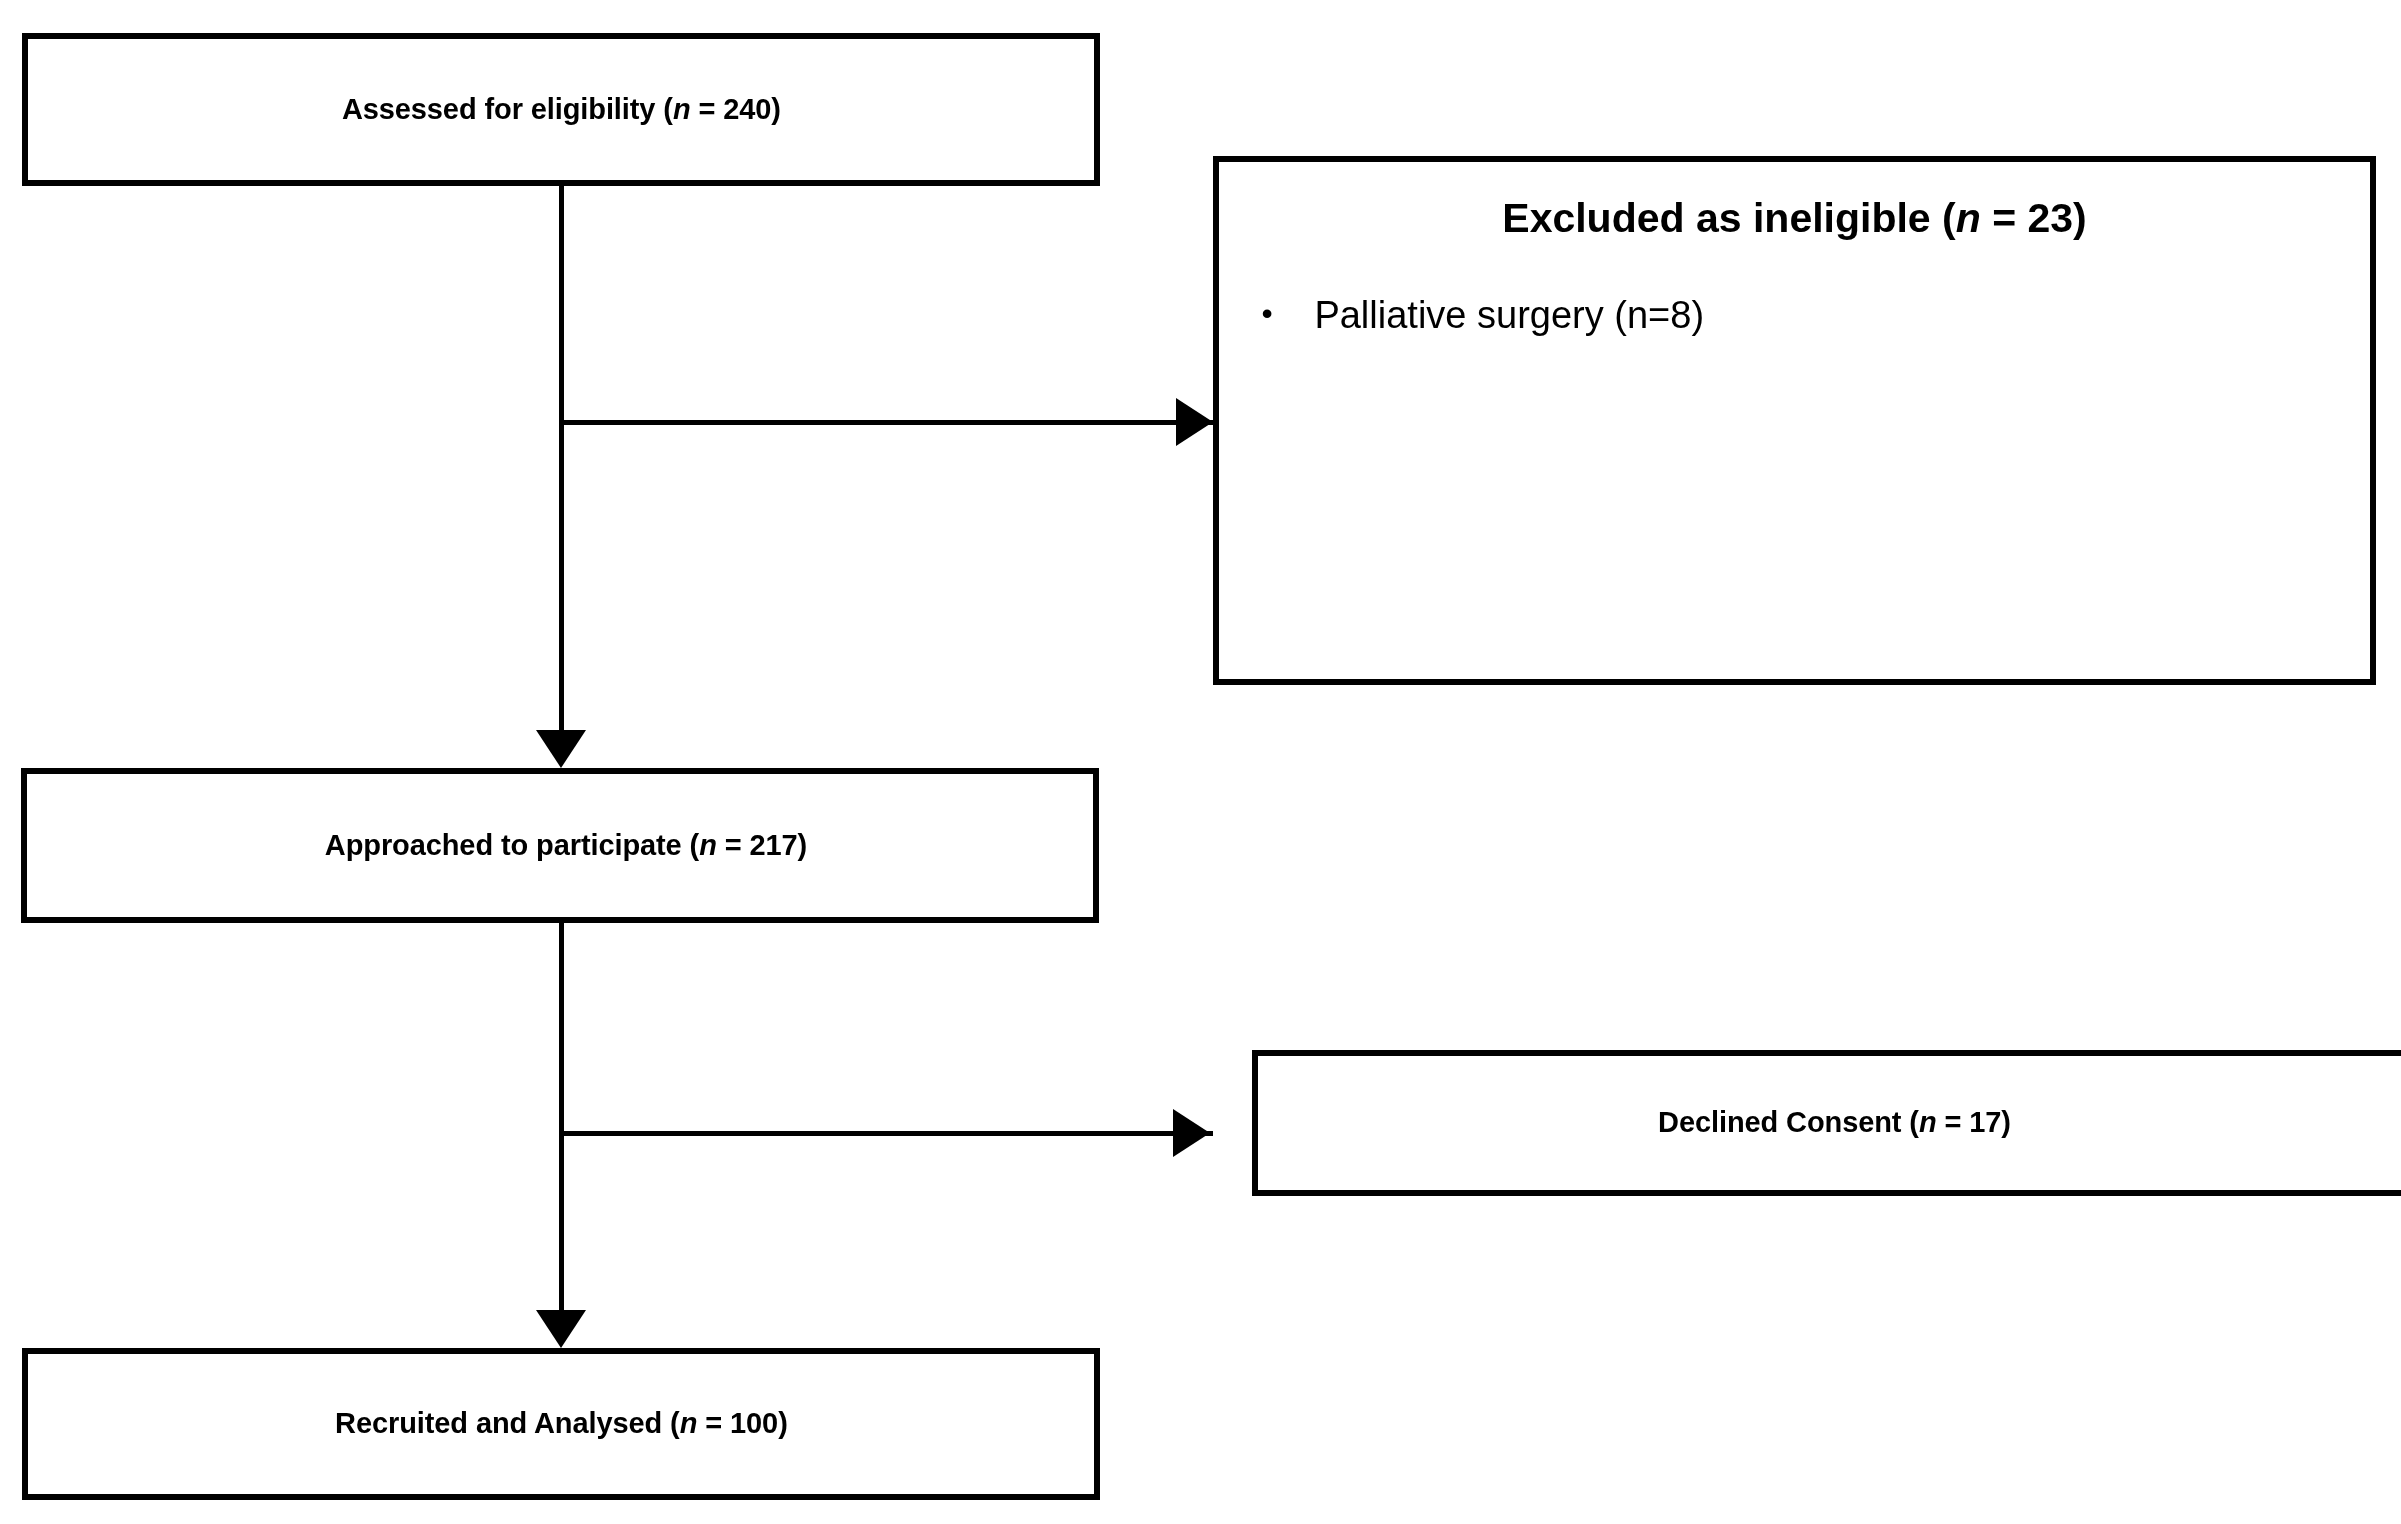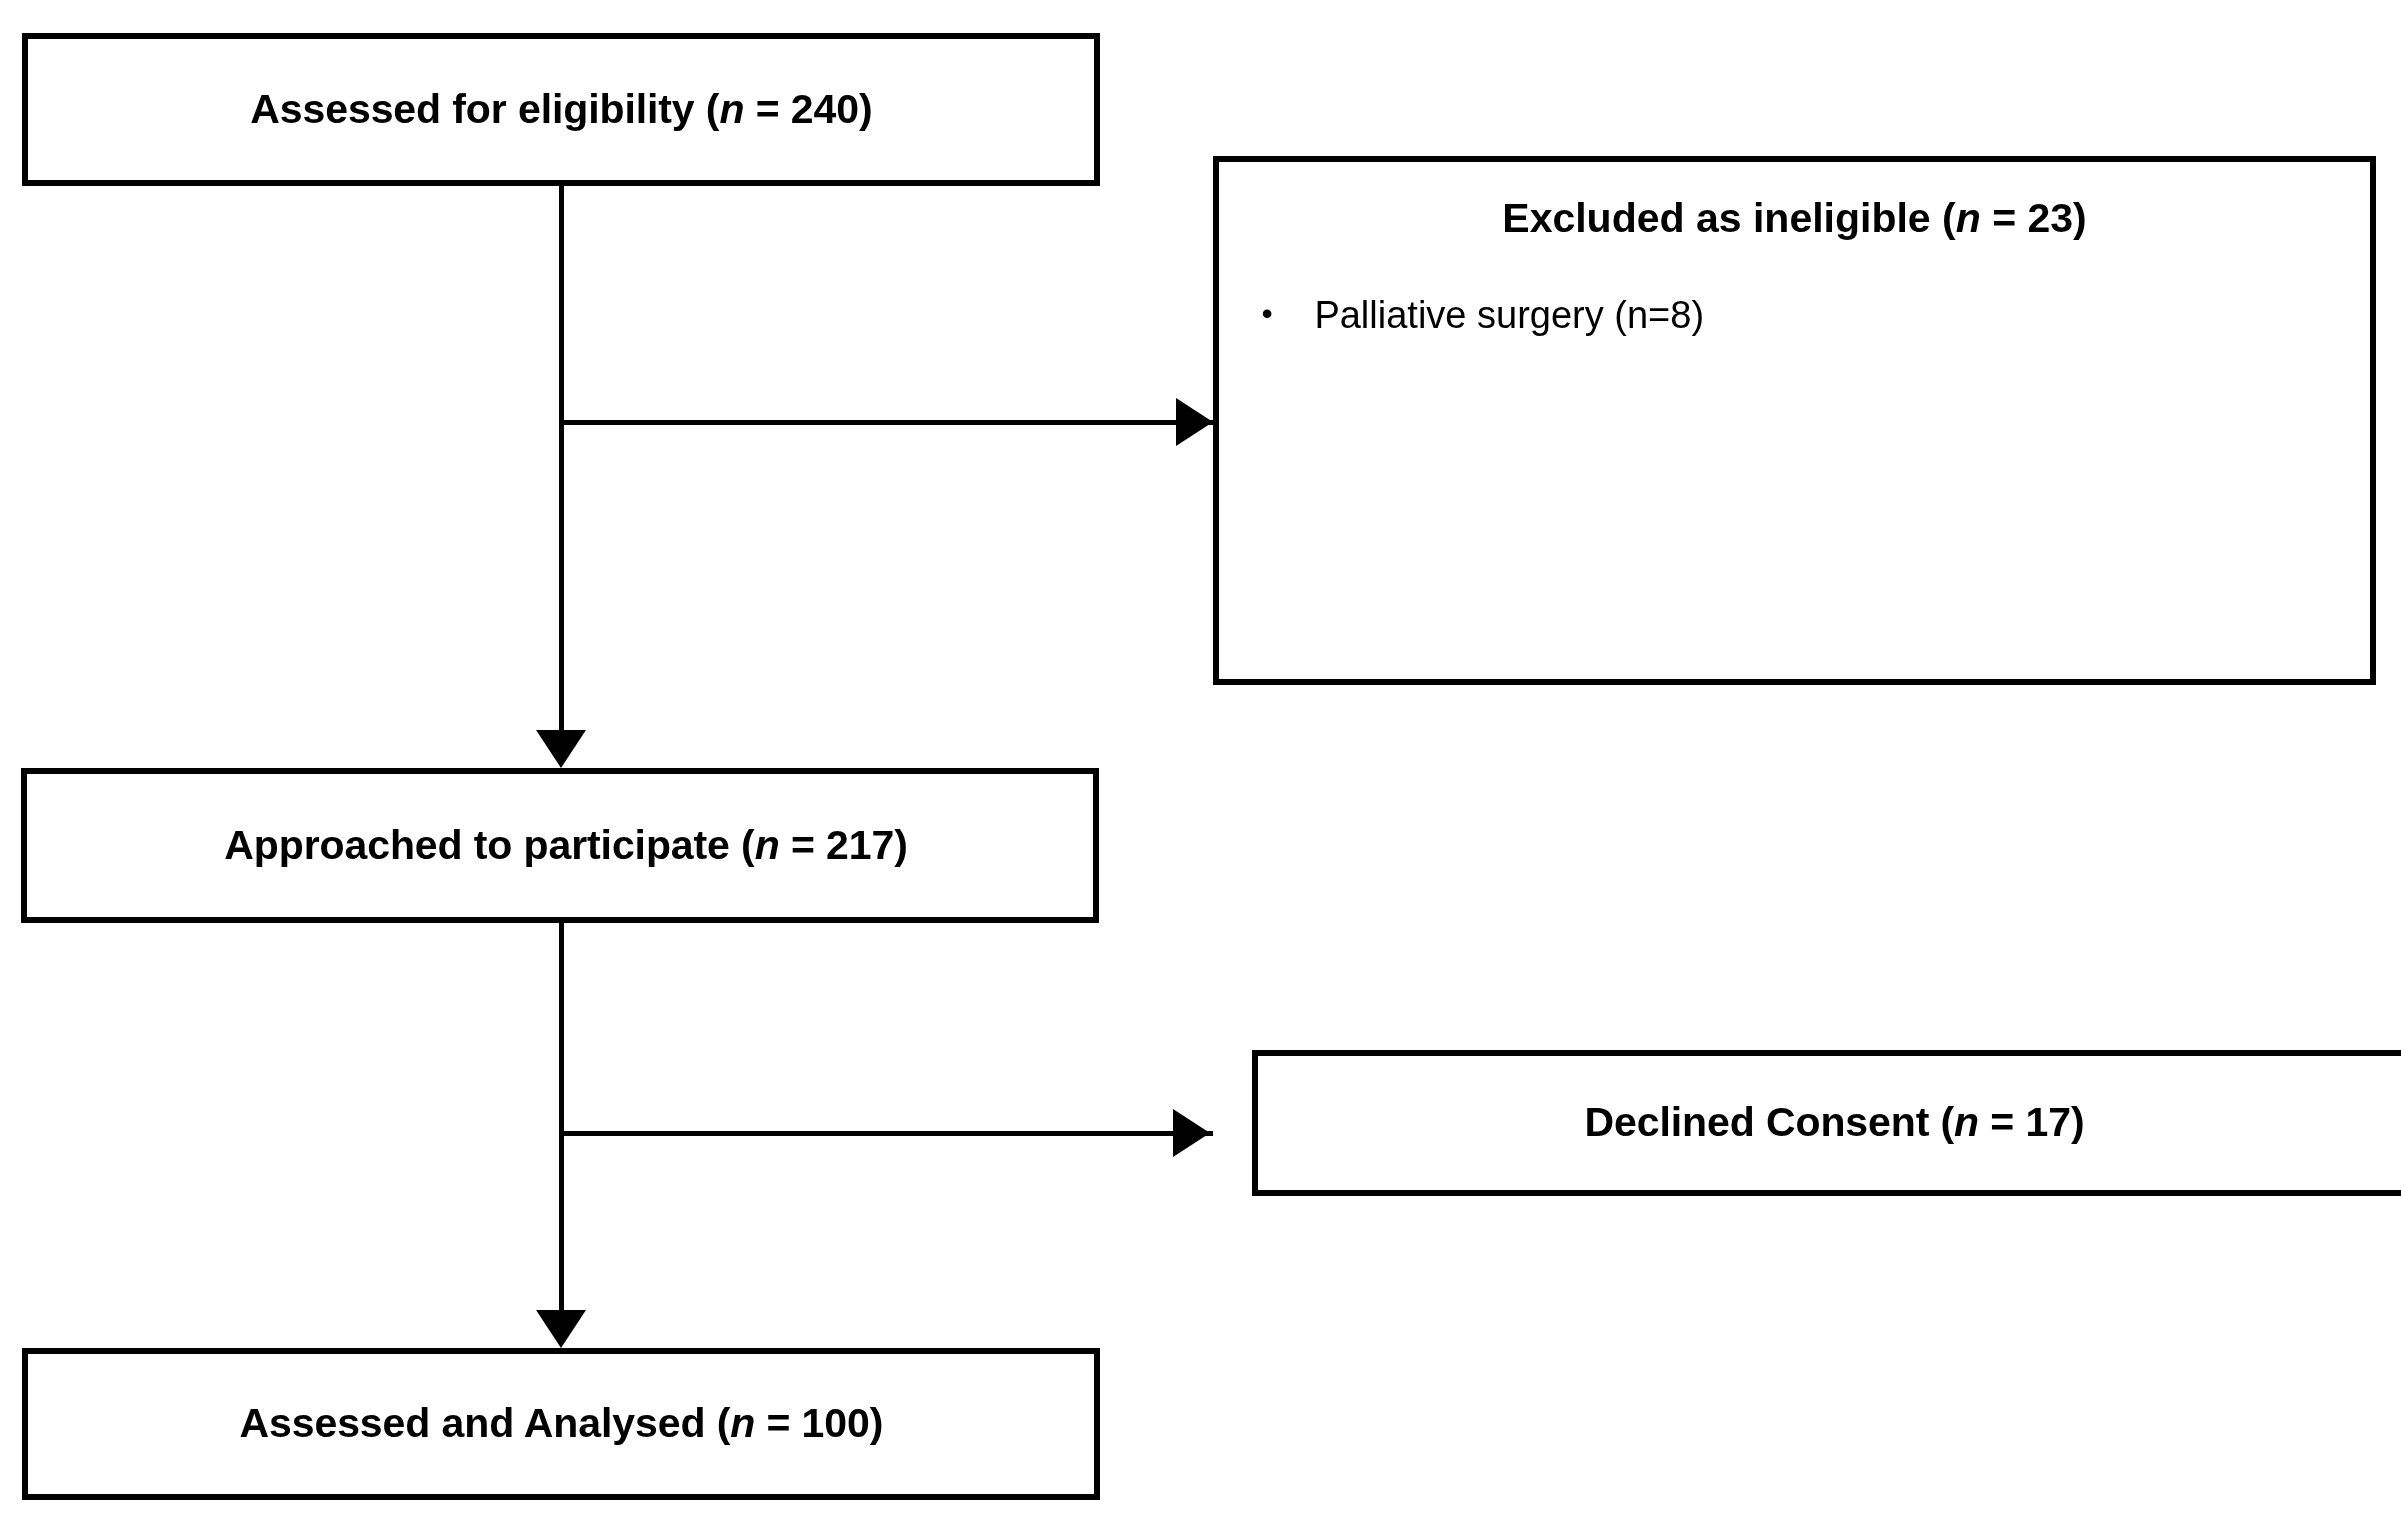--- a/index.html
+++ b/index.html
@@ -23,21 +23,21 @@
     position: absolute;
     box-sizing: border-box;
     border: 6px solid #000000;
     background: #ffffff;
     display: flex;
     align-items: center;
     justify-content: center;
   }
   .node-label {
     font-weight: bold;
-    font-size: 41px;
+    font-size: 29px;
     line-height: 1.15;
     letter-spacing: -0.1px;
     text-align: center;
     white-space: nowrap;
   }
   .node-label .ital {
     font-style: italic;
   }
 
   
@@ -146,18 +146,18 @@
   </div>
 
   <div class="node-box" id="declined-box" style="left:1252px; top:1050px; width:1165px; height:146px;">
     <div class="node-label">
       <span>Declined Consent (</span><span class="ital">n</span><span> = 17)</span>
     </div>
   </div>
 
   <div class="node-box" id="recruited-box" style="left:22.4px; top:1348px; width:1078px; height:152px;">
     <div class="node-label">
-      <span>Assessed and Analysed (</span><span class="ital">n</span><span> = 100)</span>
+      <span>Recruited and Analysed (</span><span class="ital">n</span><span> = 100)</span>
     </div>
   </div>
 
 </div>
 
 
 </body></html>

